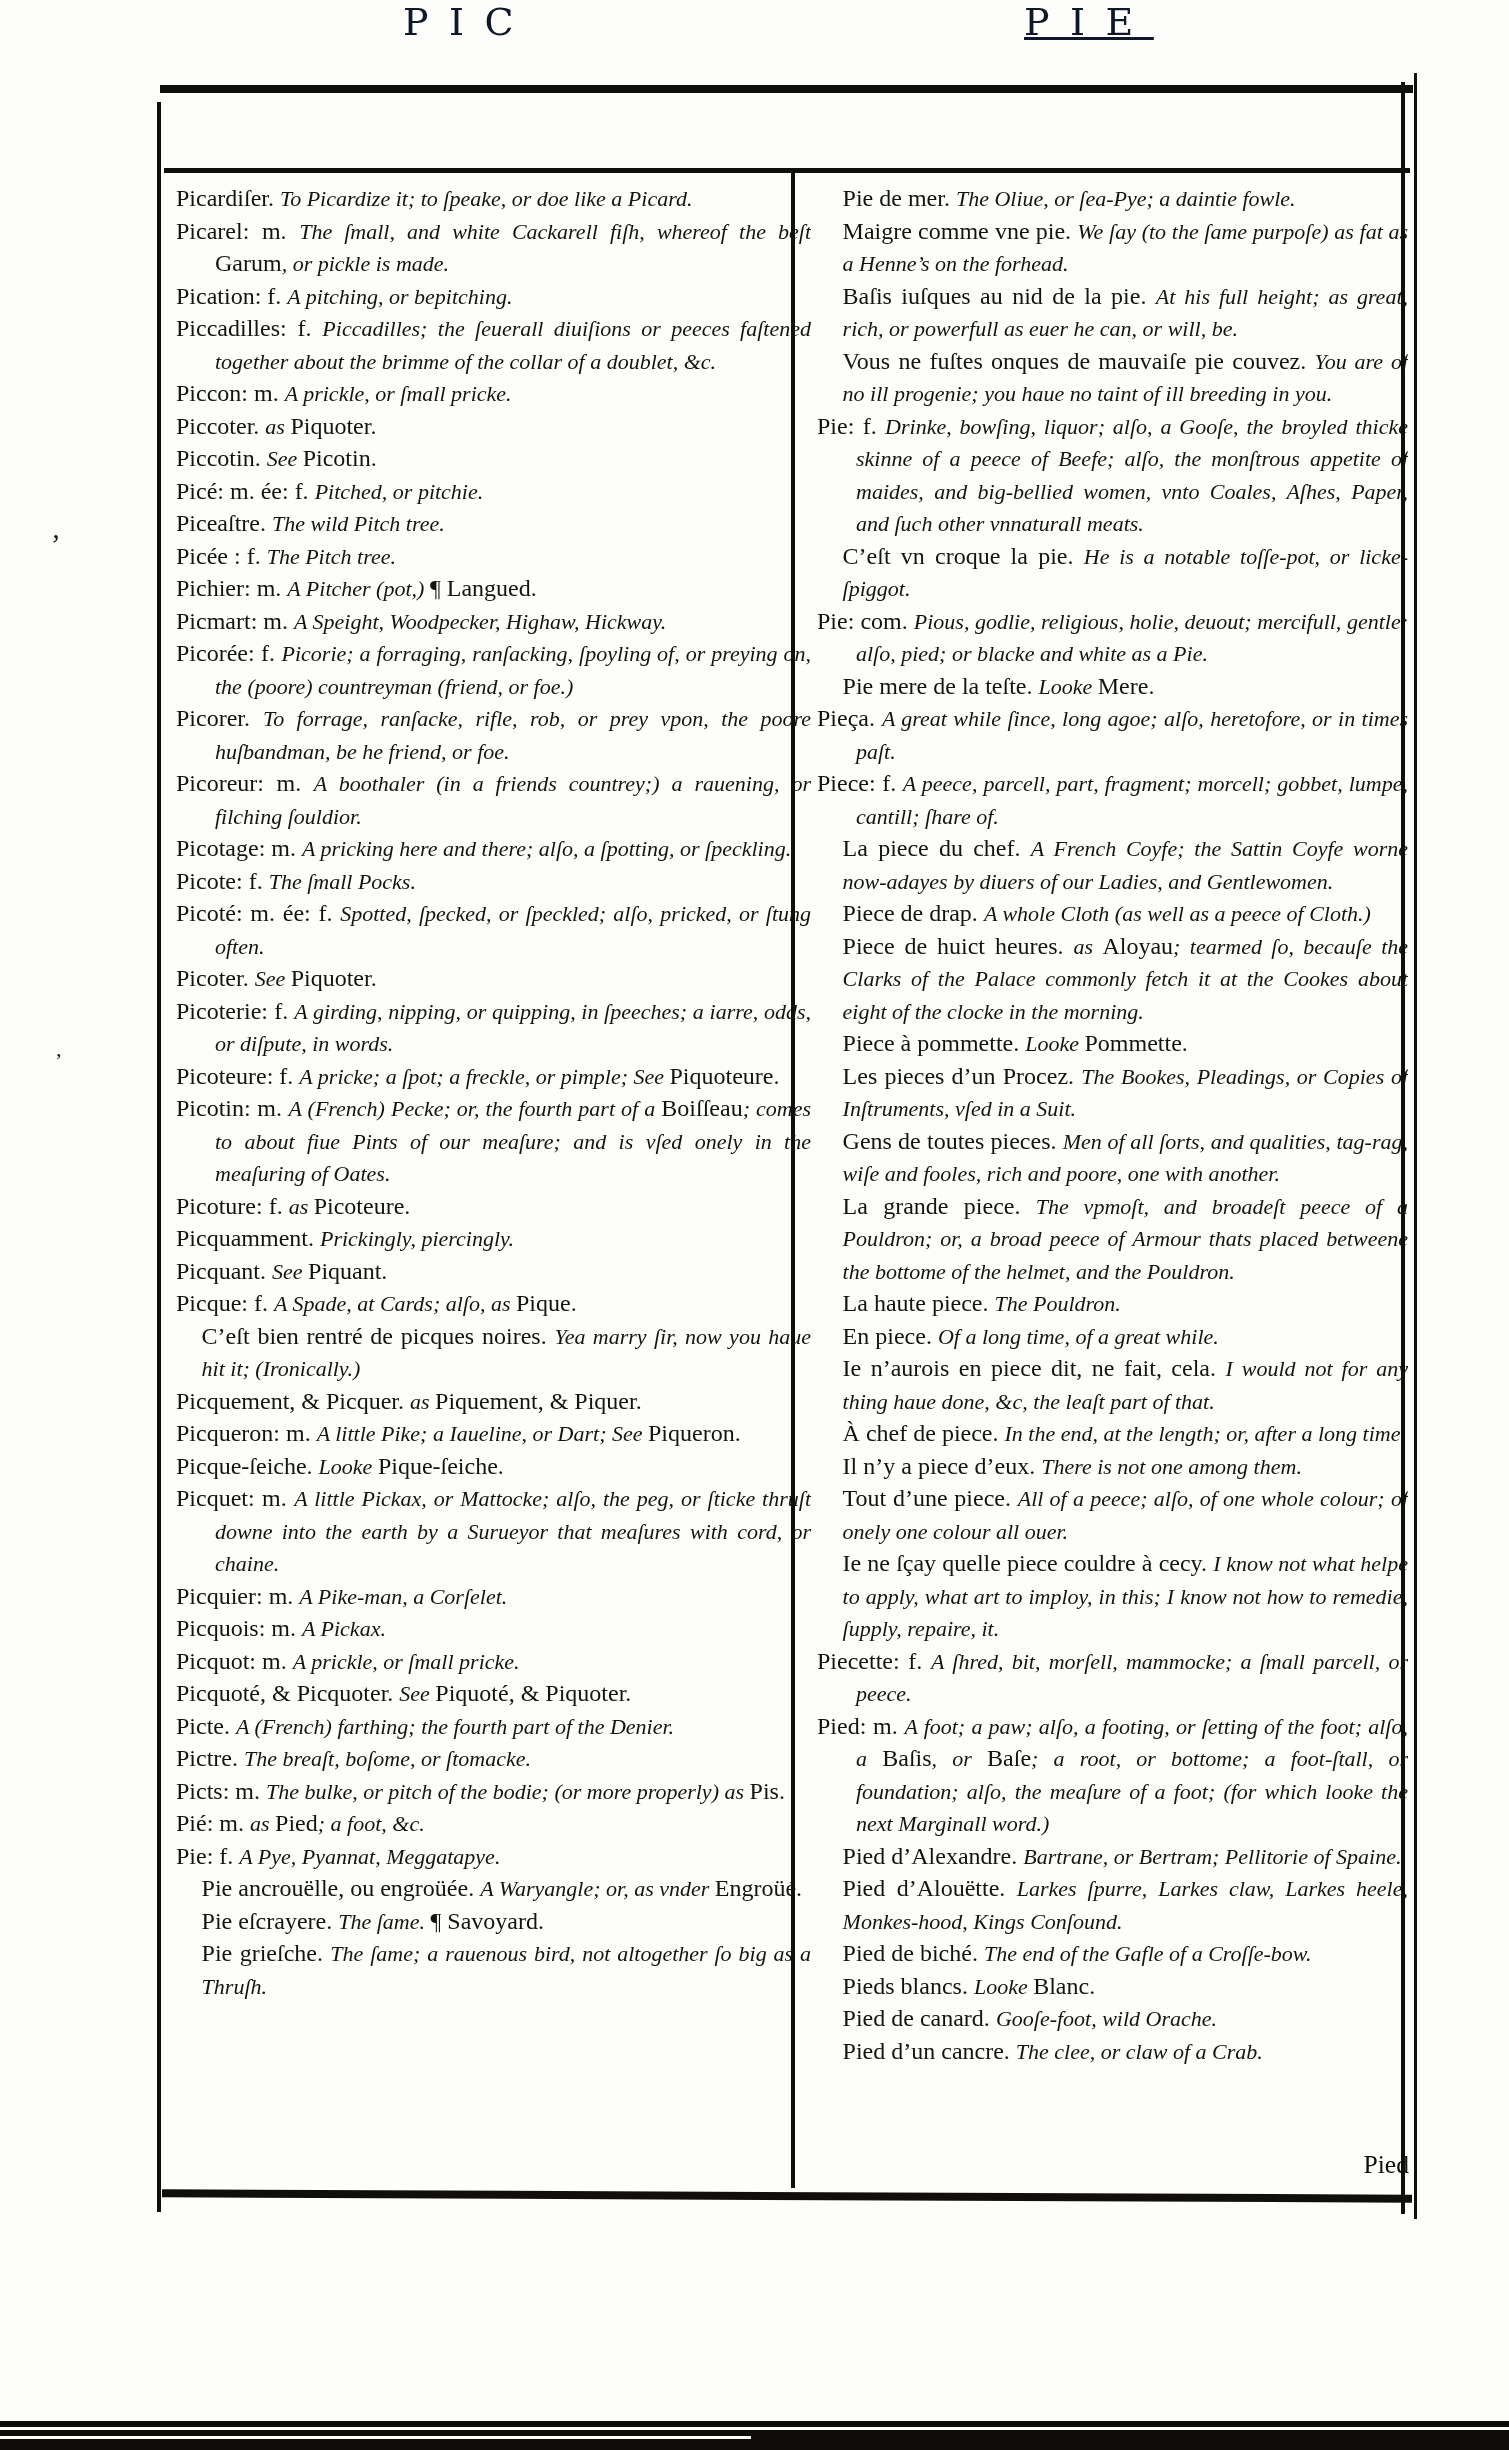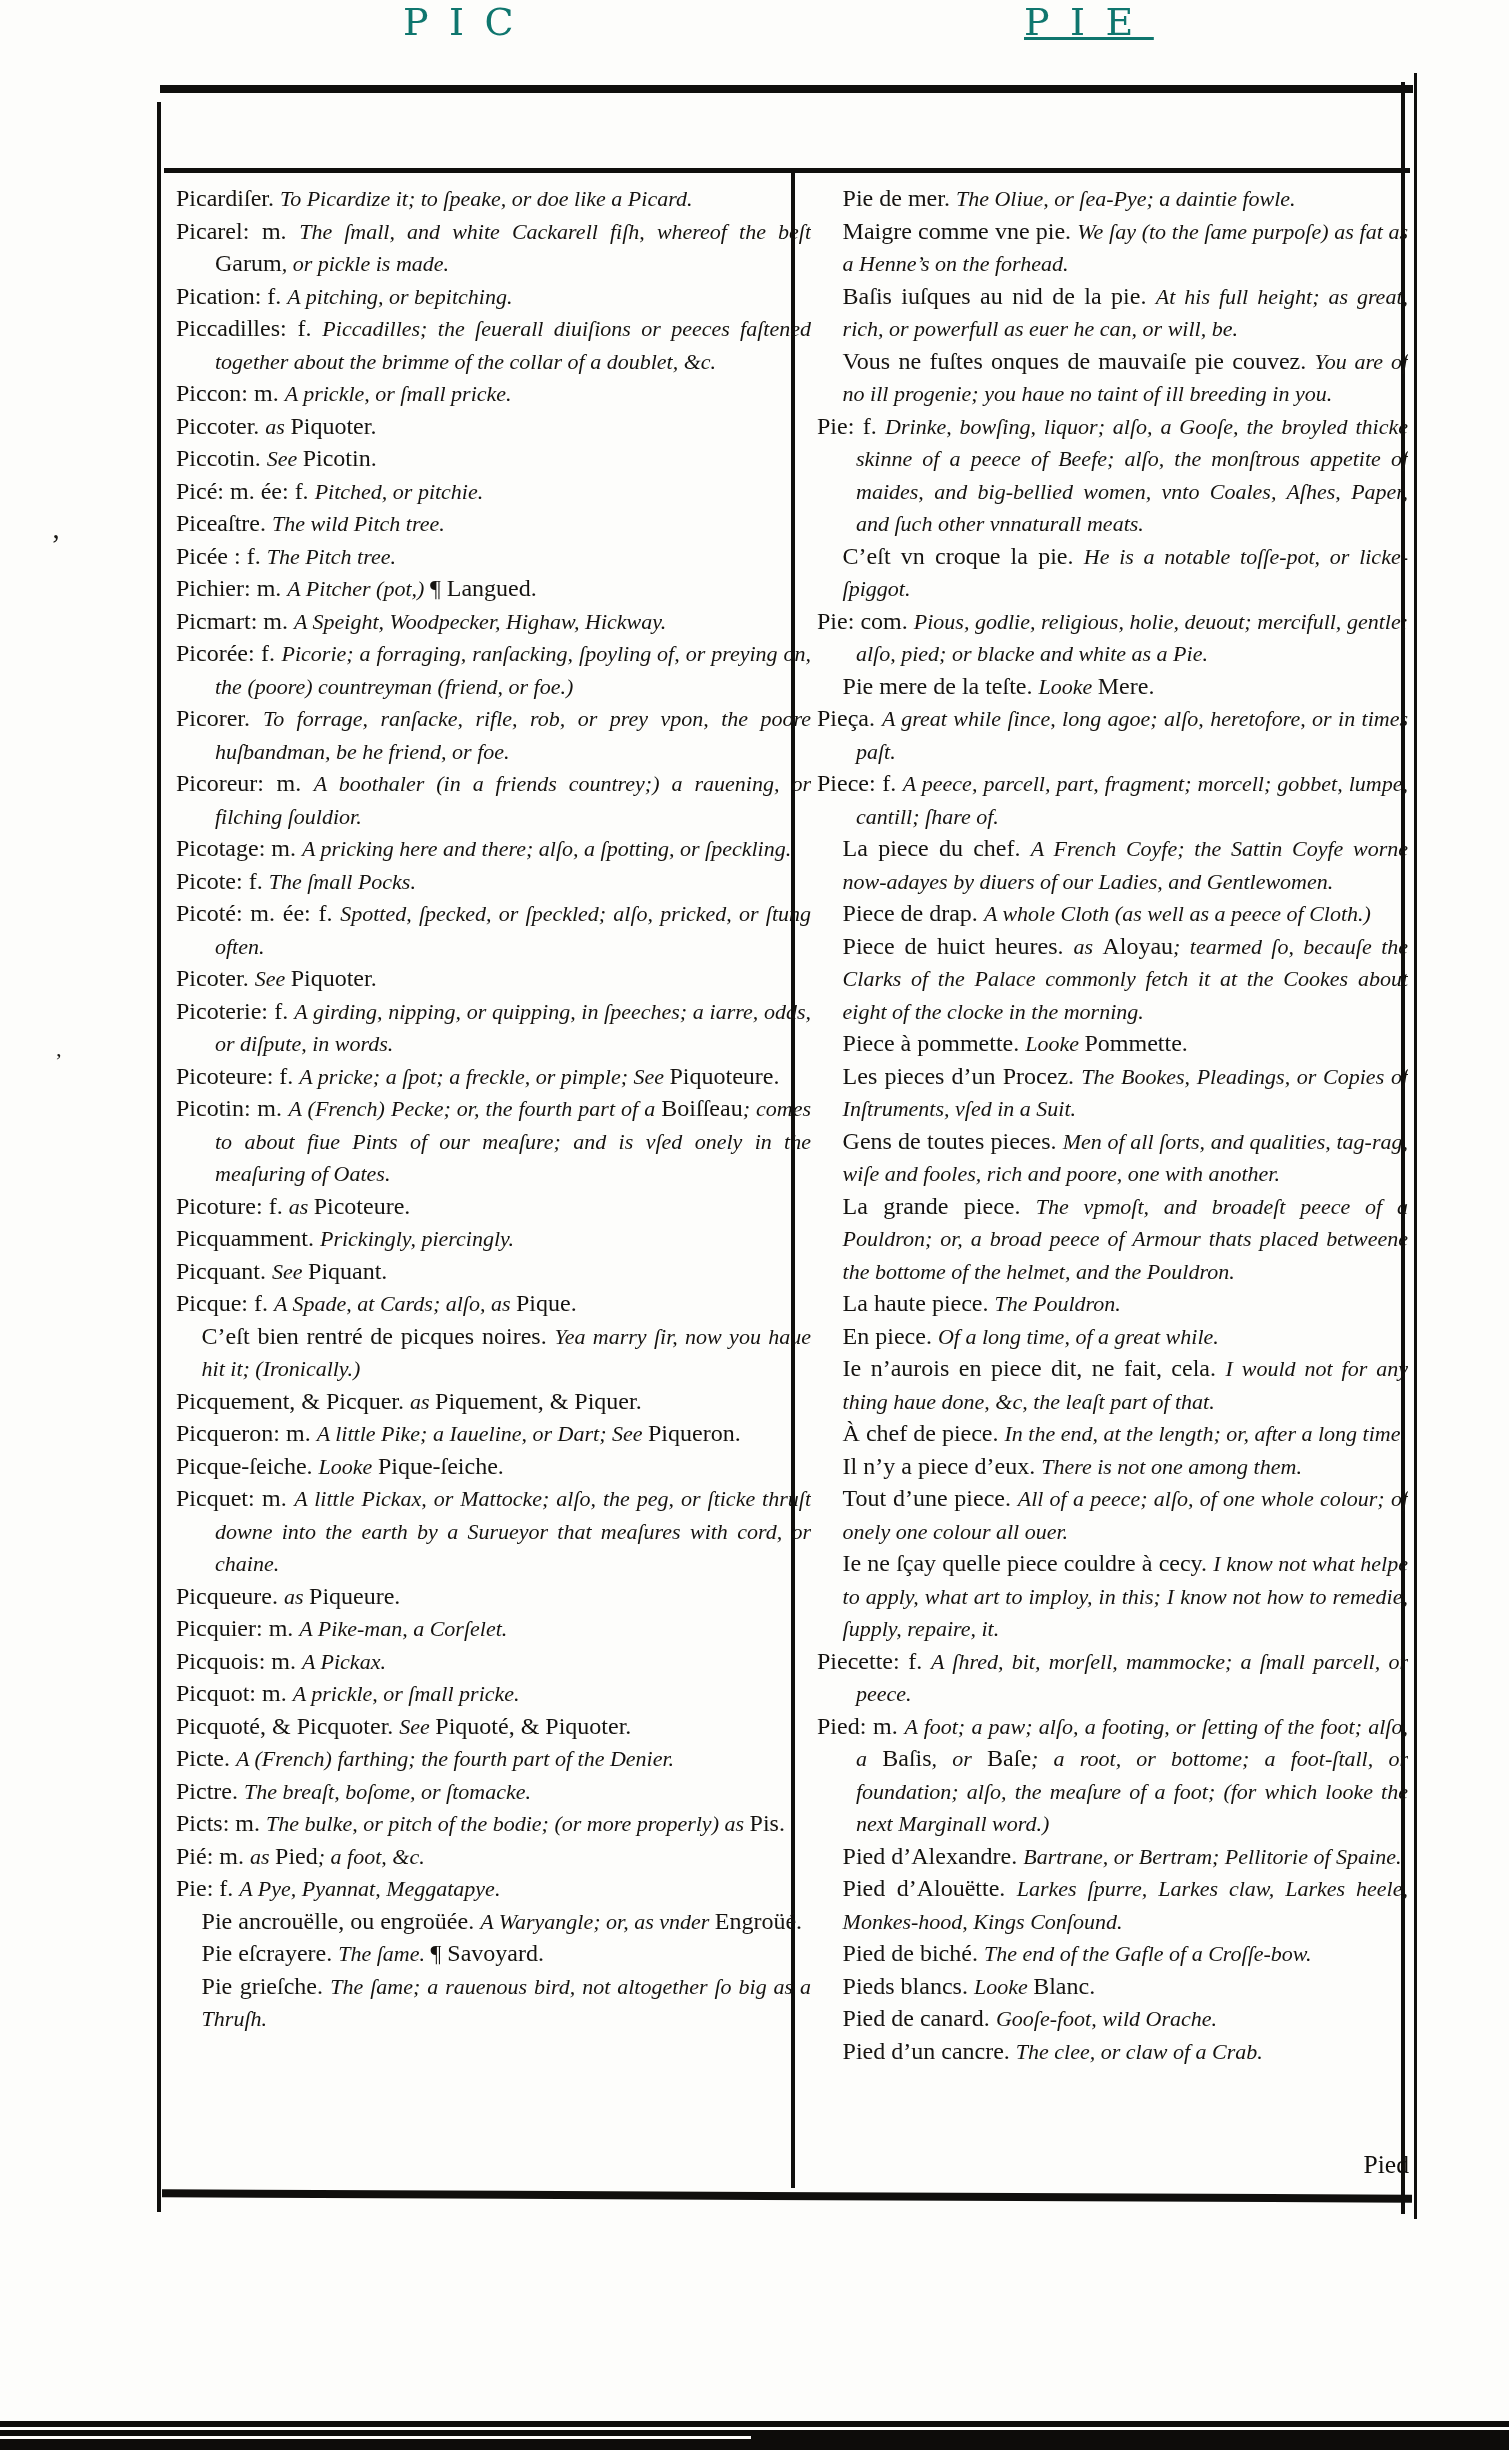--- a/index.html
+++ b/index.html
@@ -4,21 +4,21 @@
 <style>
   html, body { margin:0; padding:0; }
   body {
     width:1509px; height:2450px; position:relative; overflow:hidden;
     background:#fdfdfb; color:#151310;
     font-family:"Liberation Serif", serif;
   }
   .rule { position:absolute; background:#100f0d; }
   .hdr {
     position:absolute; font-family:"DejaVu Serif", serif;
-    font-size:38px; letter-spacing:20.5px; color:#0f766e;
+    font-size:38px; letter-spacing:20.5px; color:#0f172a;
   }
   .col { position:absolute; top:184px; overflow:hidden; }
   .col-left  { left:176px; width:635px; height:2004px; }
   .col-right { left:817px; width:591px; height:2004px; }
   p.entry, p.sub { margin:0; line-height:29.5px; text-align:justify; }
   p.entry { padding-left:39px; text-indent:-39px; }
   p.sub   { padding-left:25.6px; text-indent:0; }
   .r { font-style:normal; font-size:24px; }
   .i { font-style:italic;  font-size:22px; }
   .catchword {
@@ -67,21 +67,20 @@
     <p class="entry"><span class="r">Picotin: m. </span><span class="i">A (French) Pecke; or, the fourth part of a </span><span class="r">Boiſſeau</span><span class="i">; comes to about fiue Pints of our meaſure; and is vſed onely in the meaſuring of Oates.</span></p>
     <p class="entry"><span class="r">Picoture: f. </span><span class="i">as </span><span class="r">Picoteure.</span></p>
     <p class="entry"><span class="r">Picquamment. </span><span class="i">Prickingly, piercingly.</span></p>
     <p class="entry"><span class="r">Picquant. </span><span class="i">See </span><span class="r">Piquant.</span></p>
     <p class="entry"><span class="r">Picque: f. </span><span class="i">A Spade, at Cards; alſo, as </span><span class="r">Pique.</span></p>
     <p class="sub"><span class="r">C’eſt bien rentré de picques noires. </span><span class="i">Yea marry ſir, now you haue hit it; (Ironically.)</span></p>
     <p class="entry"><span class="r">Picquement, &amp; Picquer. </span><span class="i">as </span><span class="r">Piquement, &amp; Piquer.</span></p>
     <p class="entry"><span class="r">Picqueron: m. </span><span class="i">A little Pike; a Iaueline, or Dart; See </span><span class="r">Piqueron.</span></p>
     <p class="entry"><span class="r">Picque-ſeiche. </span><span class="i">Looke </span><span class="r">Pique-ſeiche.</span></p>
     <p class="entry"><span class="r">Picquet: m. </span><span class="i">A little Pickax, or Mattocke; alſo, the peg, or ſticke thruſt downe into the earth by a Surueyor that meaſures with cord, or chaine.</span></p>
-    <p class="entry"><span class="r">Picqueure. </span><span class="i">as </span><span class="r">Piqueure.</span></p>
     <p class="entry"><span class="r">Picquier: m. </span><span class="i">A Pike-man, a Corſelet.</span></p>
     <p class="entry"><span class="r">Picquois: m. </span><span class="i">A Pickax.</span></p>
     <p class="entry"><span class="r">Picquot: m. </span><span class="i">A prickle, or ſmall pricke.</span></p>
     <p class="entry"><span class="r">Picquoté, &amp; Picquoter. </span><span class="i">See </span><span class="r">Piquoté, &amp; Piquoter.</span></p>
     <p class="entry"><span class="r">Picte. </span><span class="i">A (French) farthing; the fourth part of the Denier.</span></p>
     <p class="entry"><span class="r">Pictre. </span><span class="i">The breaſt, boſome, or ſtomacke.</span></p>
     <p class="entry"><span class="r">Picts: m. </span><span class="i">The bulke, or pitch of the bodie; (or more properly) as </span><span class="r">Pis.</span></p>
     <p class="entry"><span class="r">Pié: m. </span><span class="i">as </span><span class="r">Pied</span><span class="i">; a foot, &amp;c.</span></p>
     <p class="entry"><span class="r">Pie: f. </span><span class="i">A Pye, Pyannat, Meggatapye.</span></p>
     <p class="sub"><span class="r">Pie ancrouëlle, ou engroüée. </span><span class="i">A Waryangle; or, as vnder </span><span class="r">Engroüé.</span></p>

